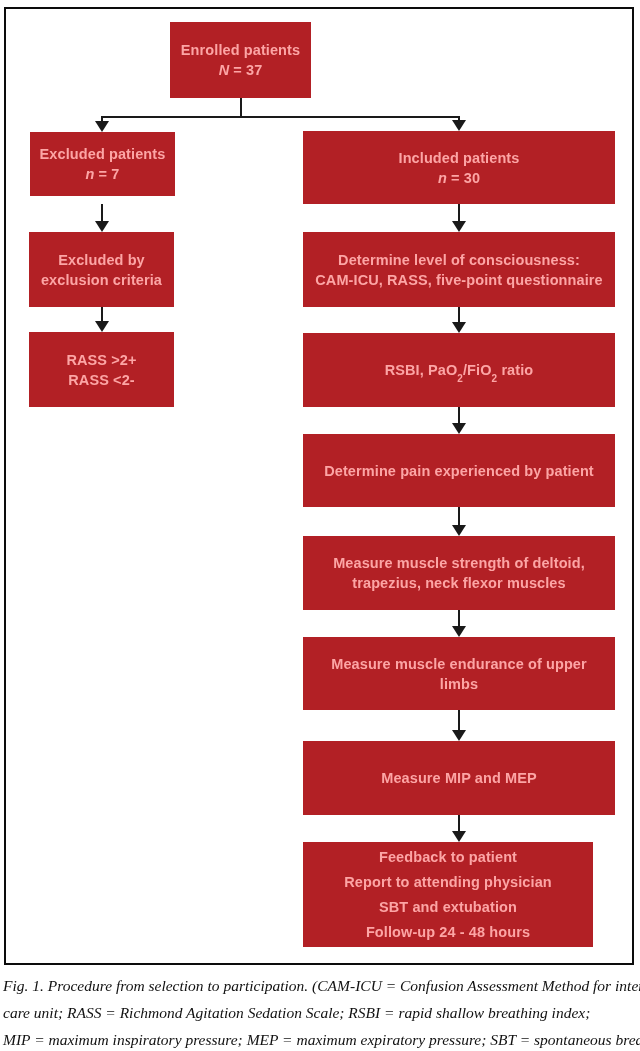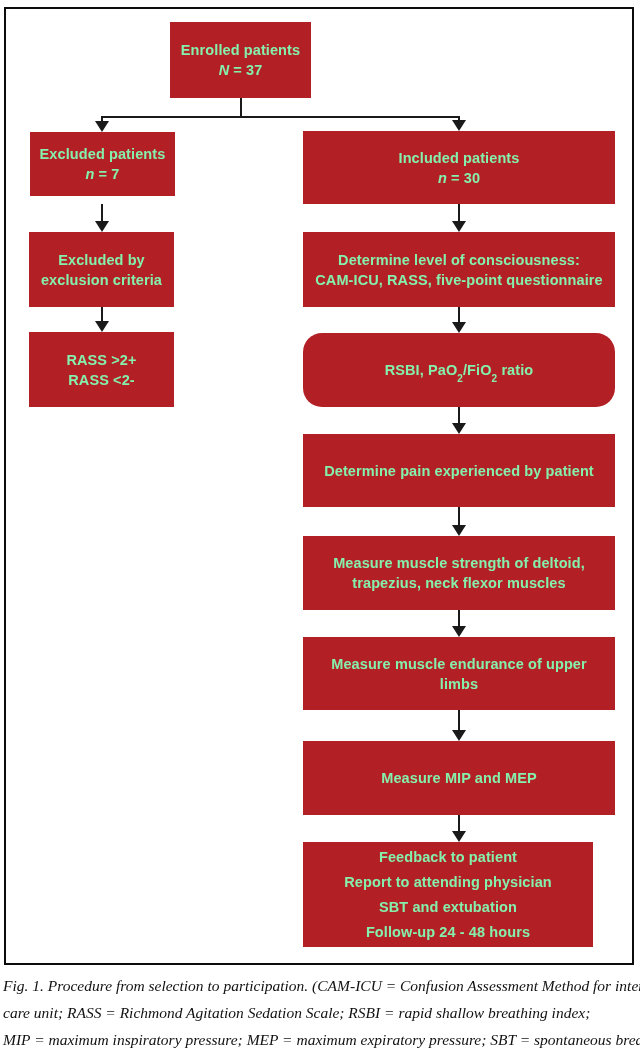--- a/index.html
+++ b/index.html
@@ -14,21 +14,21 @@
   .frame {
     position: absolute;
     left: 4px; top: 7px;
     width: 626px; height: 954px;
     border: 2px solid #0c0c0c;
     background: transparent;
   }
   .box {
     position: absolute;
     background: #b22025;
-    color: #86efac;
+    color: #fca5a5;
     display: flex;
     flex-direction: column;
     align-items: center;
     justify-content: center;
     text-align: center;
     font-weight: bold;
     font-size: 14.5px;
     line-height: 20px;
     letter-spacing: 0.1px;
     box-sizing: border-box;
@@ -60,21 +60,21 @@
     border-right: 7px solid transparent;
     border-top: 11px solid #1a1a1a;
   }
   
   .b-enrolled      { left: 170px; top: 22px;  width: 141px; height: 76px; }
   .b-excluded      { left: 30px;  top: 132px; width: 145px; height: 64px; }
   .b-excluded-by   { left: 29px;  top: 232px; width: 145px; height: 75px; }
   .b-rass          { left: 29px;  top: 332px; width: 145px; height: 75px; }
   .b-included      { left: 303px; top: 131px; width: 312px; height: 73px; }
   .b-consciousness { left: 303px; top: 232px; width: 312px; height: 75px; }
-  .b-rsbi          { left: 303px; top: 333px; width: 312px; height: 74px; border-radius: 19px; }
+  .b-rsbi          { left: 303px; top: 333px; width: 312px; height: 74px; }
   .b-pain          { left: 303px; top: 434px; width: 312px; height: 73px; }
   .b-strength      { left: 303px; top: 536px; width: 312px; height: 74px; }
   .b-endurance     { left: 303px; top: 637px; width: 312px; height: 73px; }
   .b-mip           { left: 303px; top: 741px; width: 312px; height: 74px; }
   .b-feedback      { left: 303px; top: 842px; width: 290px; height: 105px; line-height: 25px; }
   .caption {
     position: absolute;
     left: 3px; top: 972px;
     width: 634px;
     font-family: "Liberation Serif", serif;

